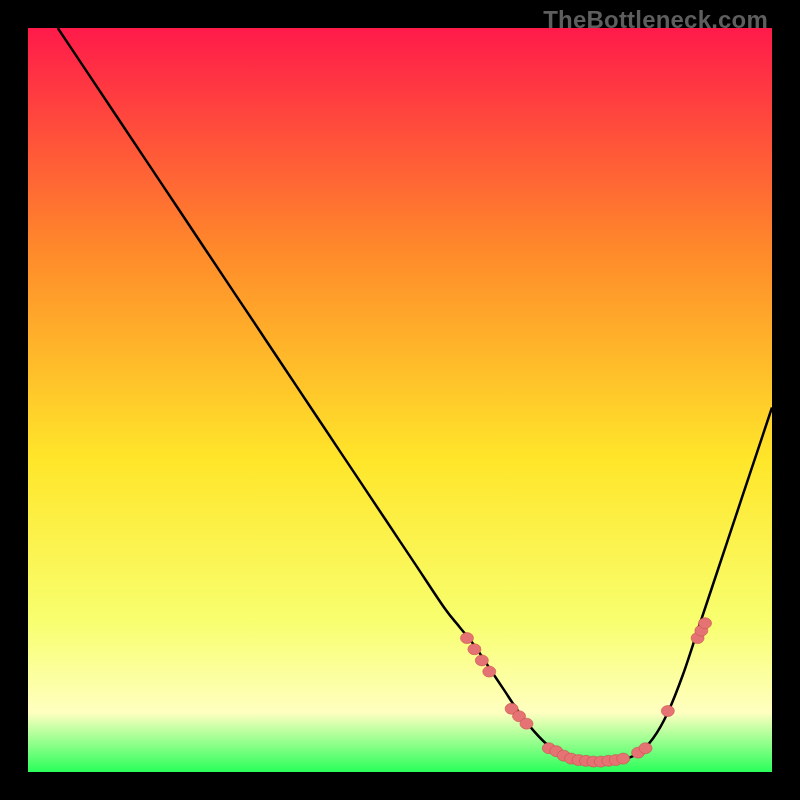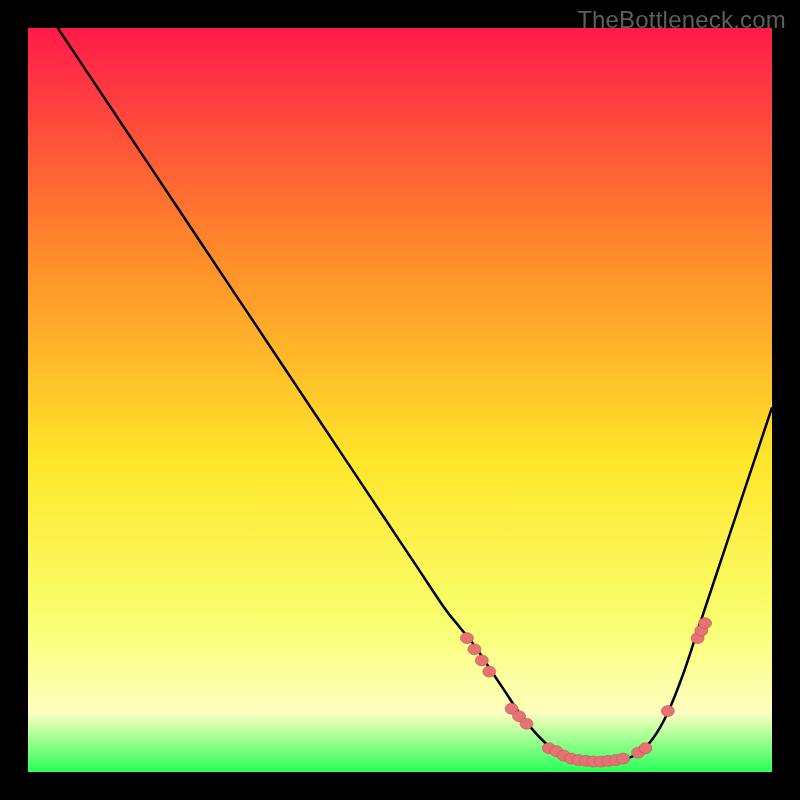--- a/index.html
+++ b/index.html
@@ -13,24 +13,24 @@
   }
   .frame {
     position: relative;
     width: 800px;
     height: 800px;
     background: #000000;
   }
   .watermark {
     position: absolute;
     top: 6px;
-    right: 14px;
+    right: 32px;
     color: #5e5e5e;
     font-size: 24px;
-    font-weight: 400;
+    font-weight: 700;
     letter-spacing: 0.2px;
     user-select: none;
   }
   svg.plot {
     position: absolute;
     left: 28px;
     top: 28px;
     width: 744px;
     height: 744px;
     display: block;

